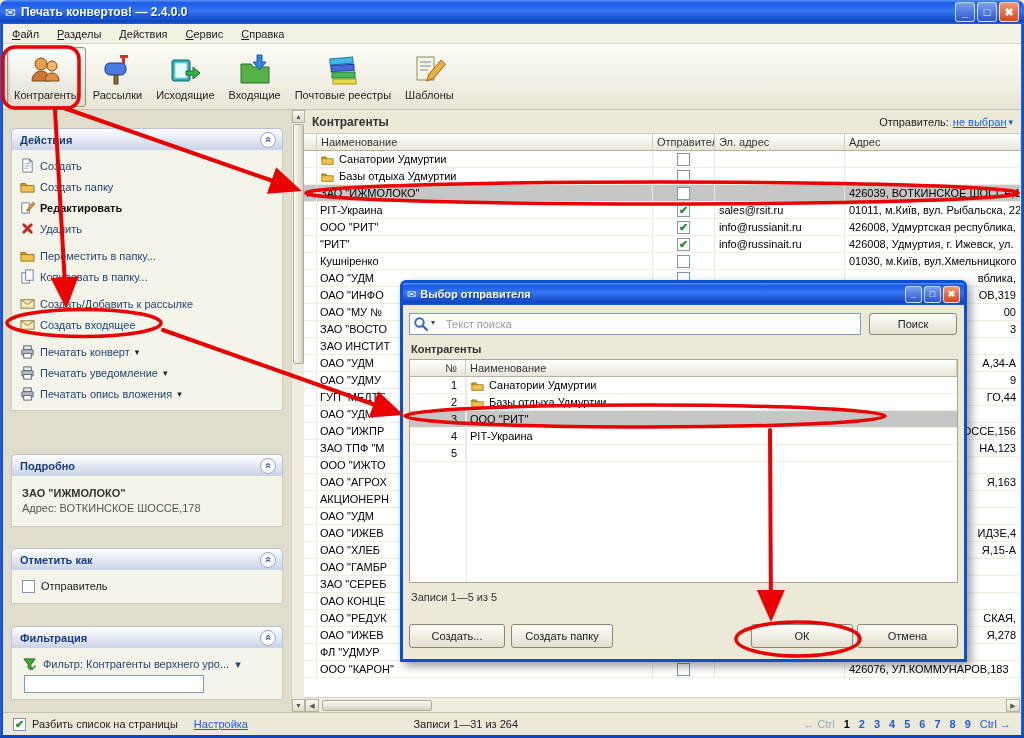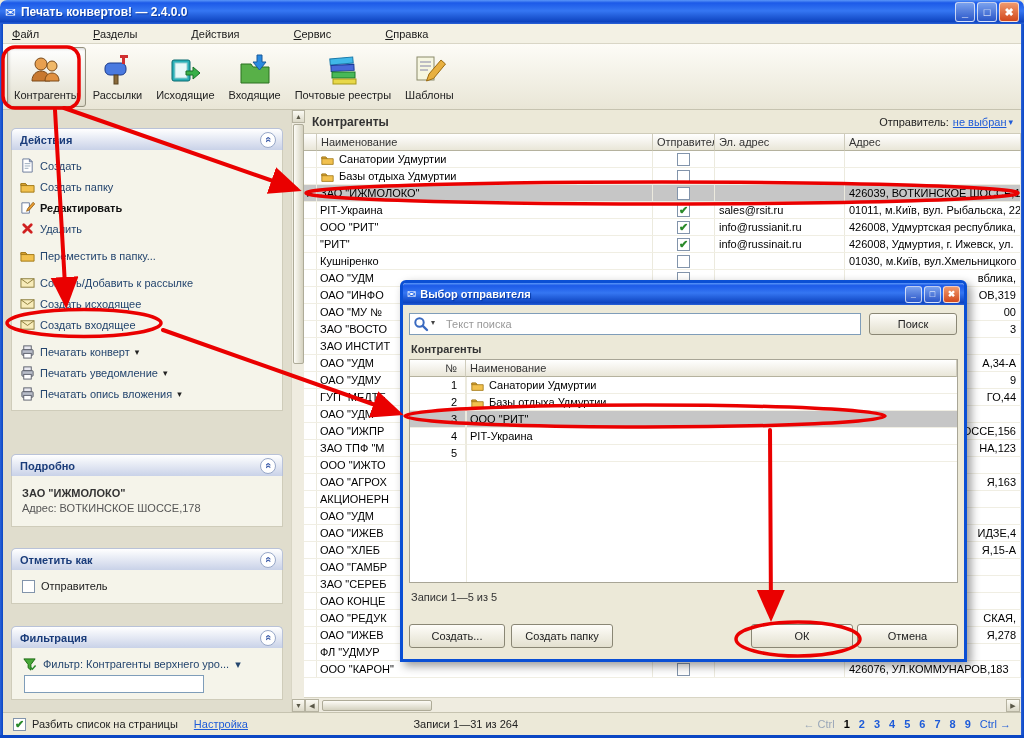--- a/index.html
+++ b/index.html
@@ -20,21 +20,21 @@
   .titlebar .appico { color:#fff; font-size:13px; margin-right:5px; }
   .titlebar .ttl { color:#fff; font-weight:bold; font-size:12px; text-shadow:1px 1px 1px #0636a0; flex:1; }
   .wbtn { width:20px; height:20px; margin-left:2px; border-radius:3px; border:1px solid rgba(255,255,255,.7);
     color:#fff; font-size:11px; font-weight:bold; display:flex; align-items:center; justify-content:center;
     background:linear-gradient(#7ba2ee,#2a56c8); }
   .wbtn.close { background:linear-gradient(#f09a6e,#d2491d); }
   .dlg .wbtn { width:17px; height:17px; font-size:9px; }
 
   
   .menubar { position:absolute; left:3px; top:24px; width:1018px; height:20px; background:#f3f1e4;
-    border-bottom:1px solid #d9d6c6; display:flex; align-items:center; z-index:4;gap:36px; }
+    border-bottom:1px solid #d9d6c6; display:flex; align-items:center; z-index:4; }
   .menu-item { display:inline-block; padding:3px 9px; color:#1a1a1a; }
   .menu-item::first-letter { text-decoration:underline; }
 
   
   .toolbar { position:absolute; left:3px; top:44px; width:1018px; height:66px;
     background:linear-gradient(#fdfcf7,#e9e6d6); border-bottom:1px solid #c6c3b0; display:flex; align-items:center; padding:0 4px; z-index:4; }
   .tbtn { height:60px; min-width:62px; padding:2px 6px; display:flex; flex-direction:column; align-items:center; justify-content:center;
     border:1px solid transparent; border-radius:3px; color:#222; white-space:nowrap; }
   .tbtn svg { width:34px; height:34px; }
   .tbtn .tlbl { margin-top:2px; }
@@ -302,32 +302,32 @@
             </svg>
             <span>Удалить</span>
           </div>
           <div class="sep"></div>
           <div class="act">
             <svg class="fi">
               <use href="#s-folder"></use>
             </svg>
             <span>Переместить в папку...</span>
           </div>
+          <div class="act">
+            <svg class="fi">
+              <use href="#s-copy"></use>
+            </svg>
+            <span>Копировать в папку...</span>
+          </div>
           <div class="sep"></div>
           <div class="act">
             <svg class="fi">
               <use href="#s-env"></use>
             </svg>
             <span>Создать/Добавить к рассылке</span>
-          </div>
-          <div class="act">
-            <svg class="fi">
-              <use href="#s-env"></use>
-            </svg>
-            <span>Создать исходящее</span>
           </div>
           <div class="act">
             <svg class="fi">
               <use href="#s-env"></use>
             </svg>
             <span>Создать входящее</span>
           </div>
           <div class="sep"></div>
           <div class="act">
             <svg class="fi">

